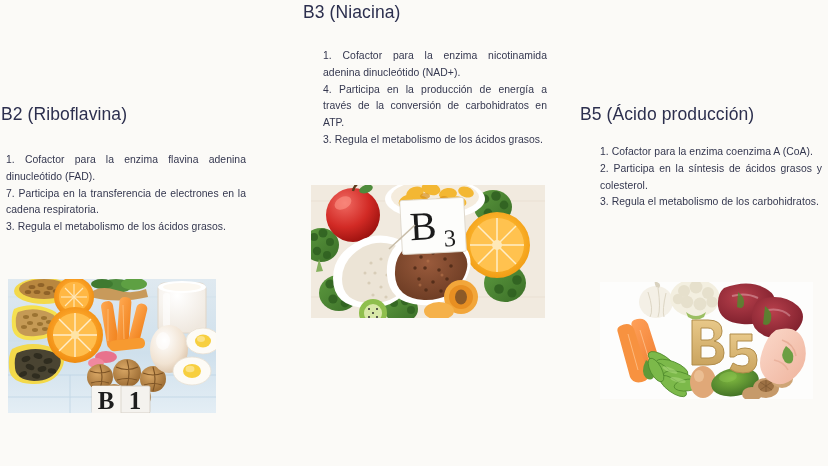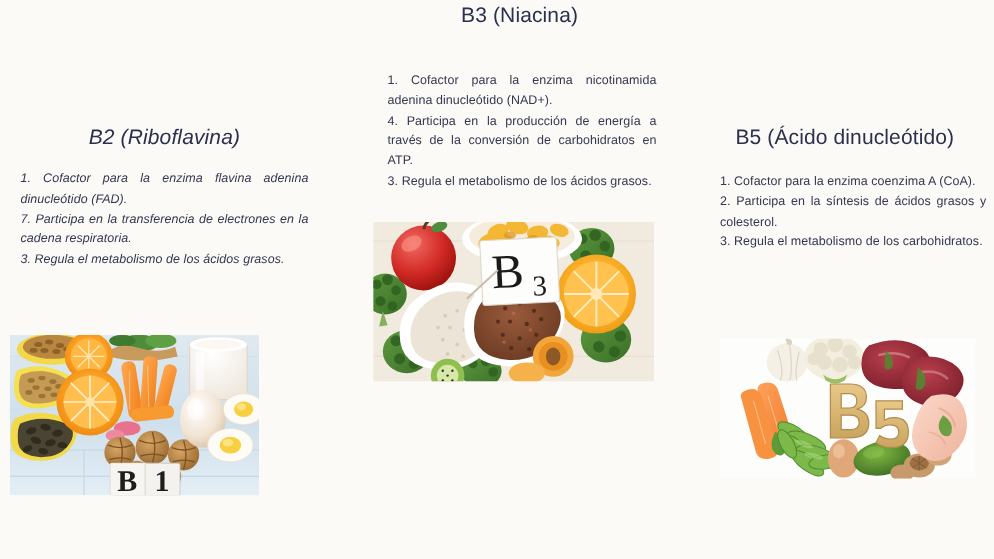--- a/index.html
+++ b/index.html
@@ -18,47 +18,46 @@
     position: absolute;
     inset: 0;
     background: #FBFAF7;
   }
   .panel {
     position: absolute;
   }
   .vit-title {
     font-size: 17.5px;
     color: #2C2F4E;
-    text-align: center;
     letter-spacing: 0.1px;
     font-weight: 400;
     line-height: 1.25;
     white-space: nowrap;
   }
   .vit-body {
     font-size: 10.4px;
     line-height: 1.62;
     color: #34374F;
     text-align: justify;
     text-justify: inter-word;
     letter-spacing: 0.05px;
   }
   .vit-body p {
     margin: 0;
   }
 
   
-  #panel-b2 { left: 12px; top: 104px; width: 250px; font-style: italic; }
+  #panel-b2 { left: 1px; top: 104px; width: 250px; }
   #panel-b2 .vit-title { width: 250px; }
-  #panel-b2 .vit-body { width: 240px; margin-left: 5px; margin-top: 16px; }
+  #panel-b2 .vit-body { width: 240px; margin-left: 5px; margin-top: 26px; }
 
   
   #panel-b3 { left: 303px; top: 0px; width: 260px; }
   #panel-b3 .vit-title { width: 260px; margin-top: 2px; }
-  #panel-b3 .vit-body { width: 224px; margin-left: 20px; margin-top: 36px; }
+  #panel-b3 .vit-body { width: 224px; margin-left: 20px; margin-top: 24px; }
 
   
   #panel-b5 { left: 580px; top: 104px; width: 248px; }
   #panel-b5 .vit-title { width: 248px; }
   #panel-b5 .vit-body { width: 222px; margin-left: 20px; margin-top: 18px; }
 
   
   .photo {
     position: absolute;
     overflow: hidden;
@@ -449,21 +448,21 @@
       <g transform="rotate(-3 122 40)">
         <rect x="90" y="14" width="64" height="54" rx="2" fill="#fdfdfb" stroke="#ddd7cb" stroke-width="0.9"></rect>
         <text x="112" y="54" font-family="'Liberation Serif',serif" font-size="40" fill="#1b1b1b" text-anchor="middle">B</text>
         <text x="138" y="62" font-family="'Liberation Serif',serif" font-size="24" fill="#1b1b1b" text-anchor="middle">3</text>
       </g>
       <line x1="78" y1="64" x2="104" y2="40" stroke="#c7bca8" stroke-width="1.6"></line>
     </svg>
   </div>
 
   <div class="panel" id="panel-b5">
-    <div class="vit-title">B5 (Ácido dinucleótido)</div>
+    <div class="vit-title">B5 (Ácido producción)</div>
     <div class="vit-body">
         <p>1. Cofactor para la enzima coenzima A (CoA).</p>
         <p>2. Participa en la síntesis de ácidos grasos y colesterol.</p>
         <p>3. Regula el metabolismo de los carbohidratos.</p>
       </div>
   </div>
 
   <div class="photo" id="photo-b5">
     <svg width="213" height="117" viewBox="0 0 213 117" xmlns="http://www.w3.org/2000/svg">
       <defs>

